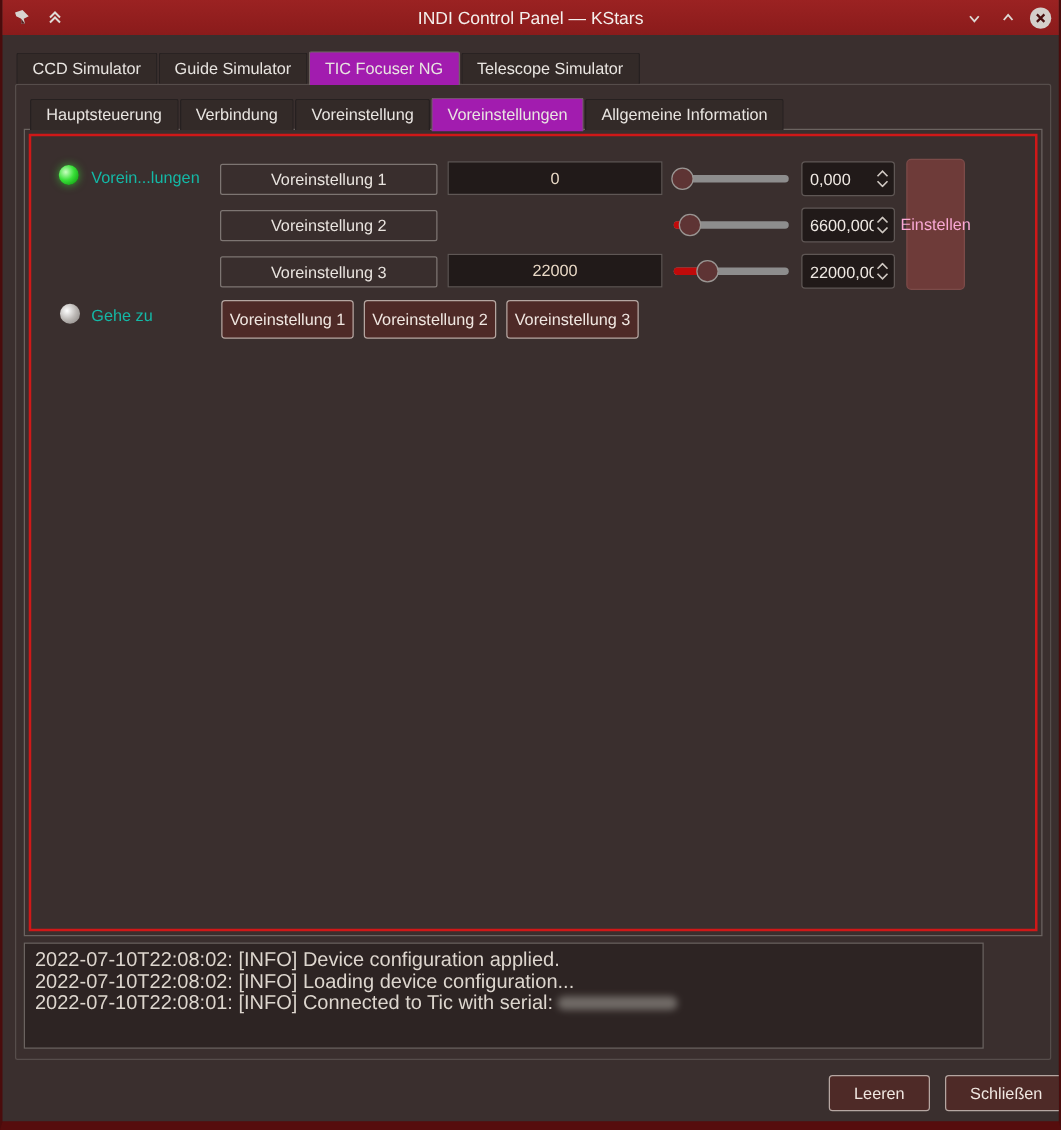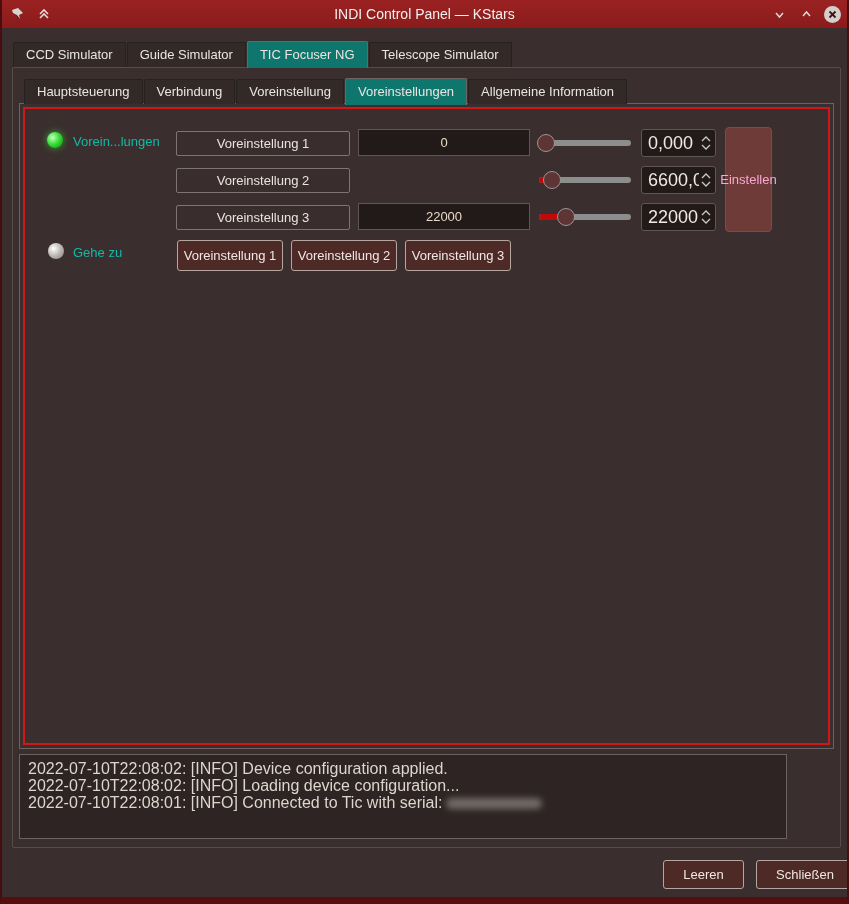--- a/index.html
+++ b/index.html
@@ -13,21 +13,21 @@
   .tb-left{position:absolute;left:10px;top:5px;display:flex;gap:10px;align-items:center;}
   .tb-right{position:absolute;right:8px;top:5px;display:flex;gap:9px;align-items:center;}
   .tb-btn{width:18px;height:18px;display:flex;align-items:center;justify-content:center;}
   .close-circle{width:17px;height:17px;border-radius:50%;background:#d4cfcb;display:flex;align-items:center;justify-content:center;}
   
   .tabs{position:absolute;display:flex;align-items:flex-end;z-index:3;}
   .tabs1{left:11px;top:41px;}
   .tabs2{left:22px;top:78px;}
   .tab{height:25px;line-height:24px;padding:0 12px;font-size:13px;color:#e9e5e1;background:#332a28;
        border:1px solid #262020;border-bottom:none;border-radius:2px 2px 0 0;margin-right:1px;white-space:nowrap;}
-  .tab.active{height:27px;line-height:26px;background:#0f766e;border-color:#6e6562;margin-bottom:-1px;}
+  .tab.active{height:27px;line-height:26px;background:#a21caf;border-color:#6e6562;margin-bottom:-1px;}
   
   .pane{position:absolute;left:10px;top:67px;width:829px;height:781px;border:1px solid #564d4b;border-radius:2px;background:#3a2f2e;z-index:1;}
   .scrollarea{position:absolute;left:17px;top:103px;width:815px;height:646px;border:1px solid #6b6360;background:#3a2f2e;z-index:2;}
   .redframe{position:absolute;left:3px;top:3px;right:3px;bottom:3px;border:2px solid #d01818;}
   
   .led{position:absolute;width:16px;height:16px;border-radius:50%;}
   .led.green{background:radial-gradient(circle at 35% 35%,#c8ffc0,#39e039 45%,#12a012 85%);box-shadow:0 0 7px rgba(60,255,60,.55);}
   .led.gray{background:radial-gradient(circle at 35% 35%,#ffffff,#bab6b3 50%,#8d8986 90%);}
   .grp-label{position:absolute;color:#14b8a6;font-size:13px;white-space:nowrap;}
   
@@ -35,21 +35,21 @@
               color:#e9e4df;font-size:13px;display:flex;align-items:center;justify-content:center;}
   .value-field{position:absolute;width:172px;height:27px;background:#211a19;border:1px solid #5f5755;
                color:#e9d9c6;font-size:13px;display:flex;align-items:center;justify-content:center;}
   .slider{position:absolute;width:92px;height:18px;}
   .slider .track{position:absolute;left:0;right:0;top:6px;height:6px;background:#8d8d8d;border-radius:3px;}
   .slider .fill{position:absolute;left:0;top:6px;height:6px;background:#c00a0a;border-radius:3px 0 0 3px;}
   .slider .handle{position:absolute;top:0;width:18px;height:18px;border-radius:50%;background:#5e3434;
                   border:1px solid #9a9693;transform:translateX(-50%);}
   .spinbox{position:absolute;width:75px;height:28px;background:#211a19;border:1px solid #5f5755;border-radius:3px;
            display:flex;align-items:center;overflow:hidden;}
-  .spinbox .spin-val{flex:1;color:#efe9e3;font-size:18px;padding-left:6px;white-space:nowrap;overflow:hidden;}
+  .spinbox .spin-val{flex:1;color:#efe9e3;font-size:13px;padding-left:6px;white-space:nowrap;overflow:hidden;}
   .spinbox .arrows{width:16px;display:flex;flex-direction:column;align-items:center;gap:2px;padding-right:2px;}
   .set-button{position:absolute;width:47px;height:105px;background:#6e3b39;border:1px solid #7c4b49;border-radius:4px;
               color:#f9a8d4;font-size:13px;display:flex;align-items:center;justify-content:center;white-space:nowrap;overflow:visible;}
   .push-btn{background:#4e2a27;border:1px solid #b5a6a1;border-radius:3px;color:#f0e7e1;font-size:13px;
             display:flex;align-items:center;justify-content:center;white-space:nowrap;}
   .goto-btn{position:absolute;height:31px;width:106px;}
   
   .logbox{position:absolute;left:17px;top:754px;width:768px;height:85px;background:#2d2423;border:1px solid #6b6360;
           padding:5px 8px;color:#ddd6ce;font-size:16px;line-height:17px;z-index:2;}
   .log-line{white-space:nowrap;}

